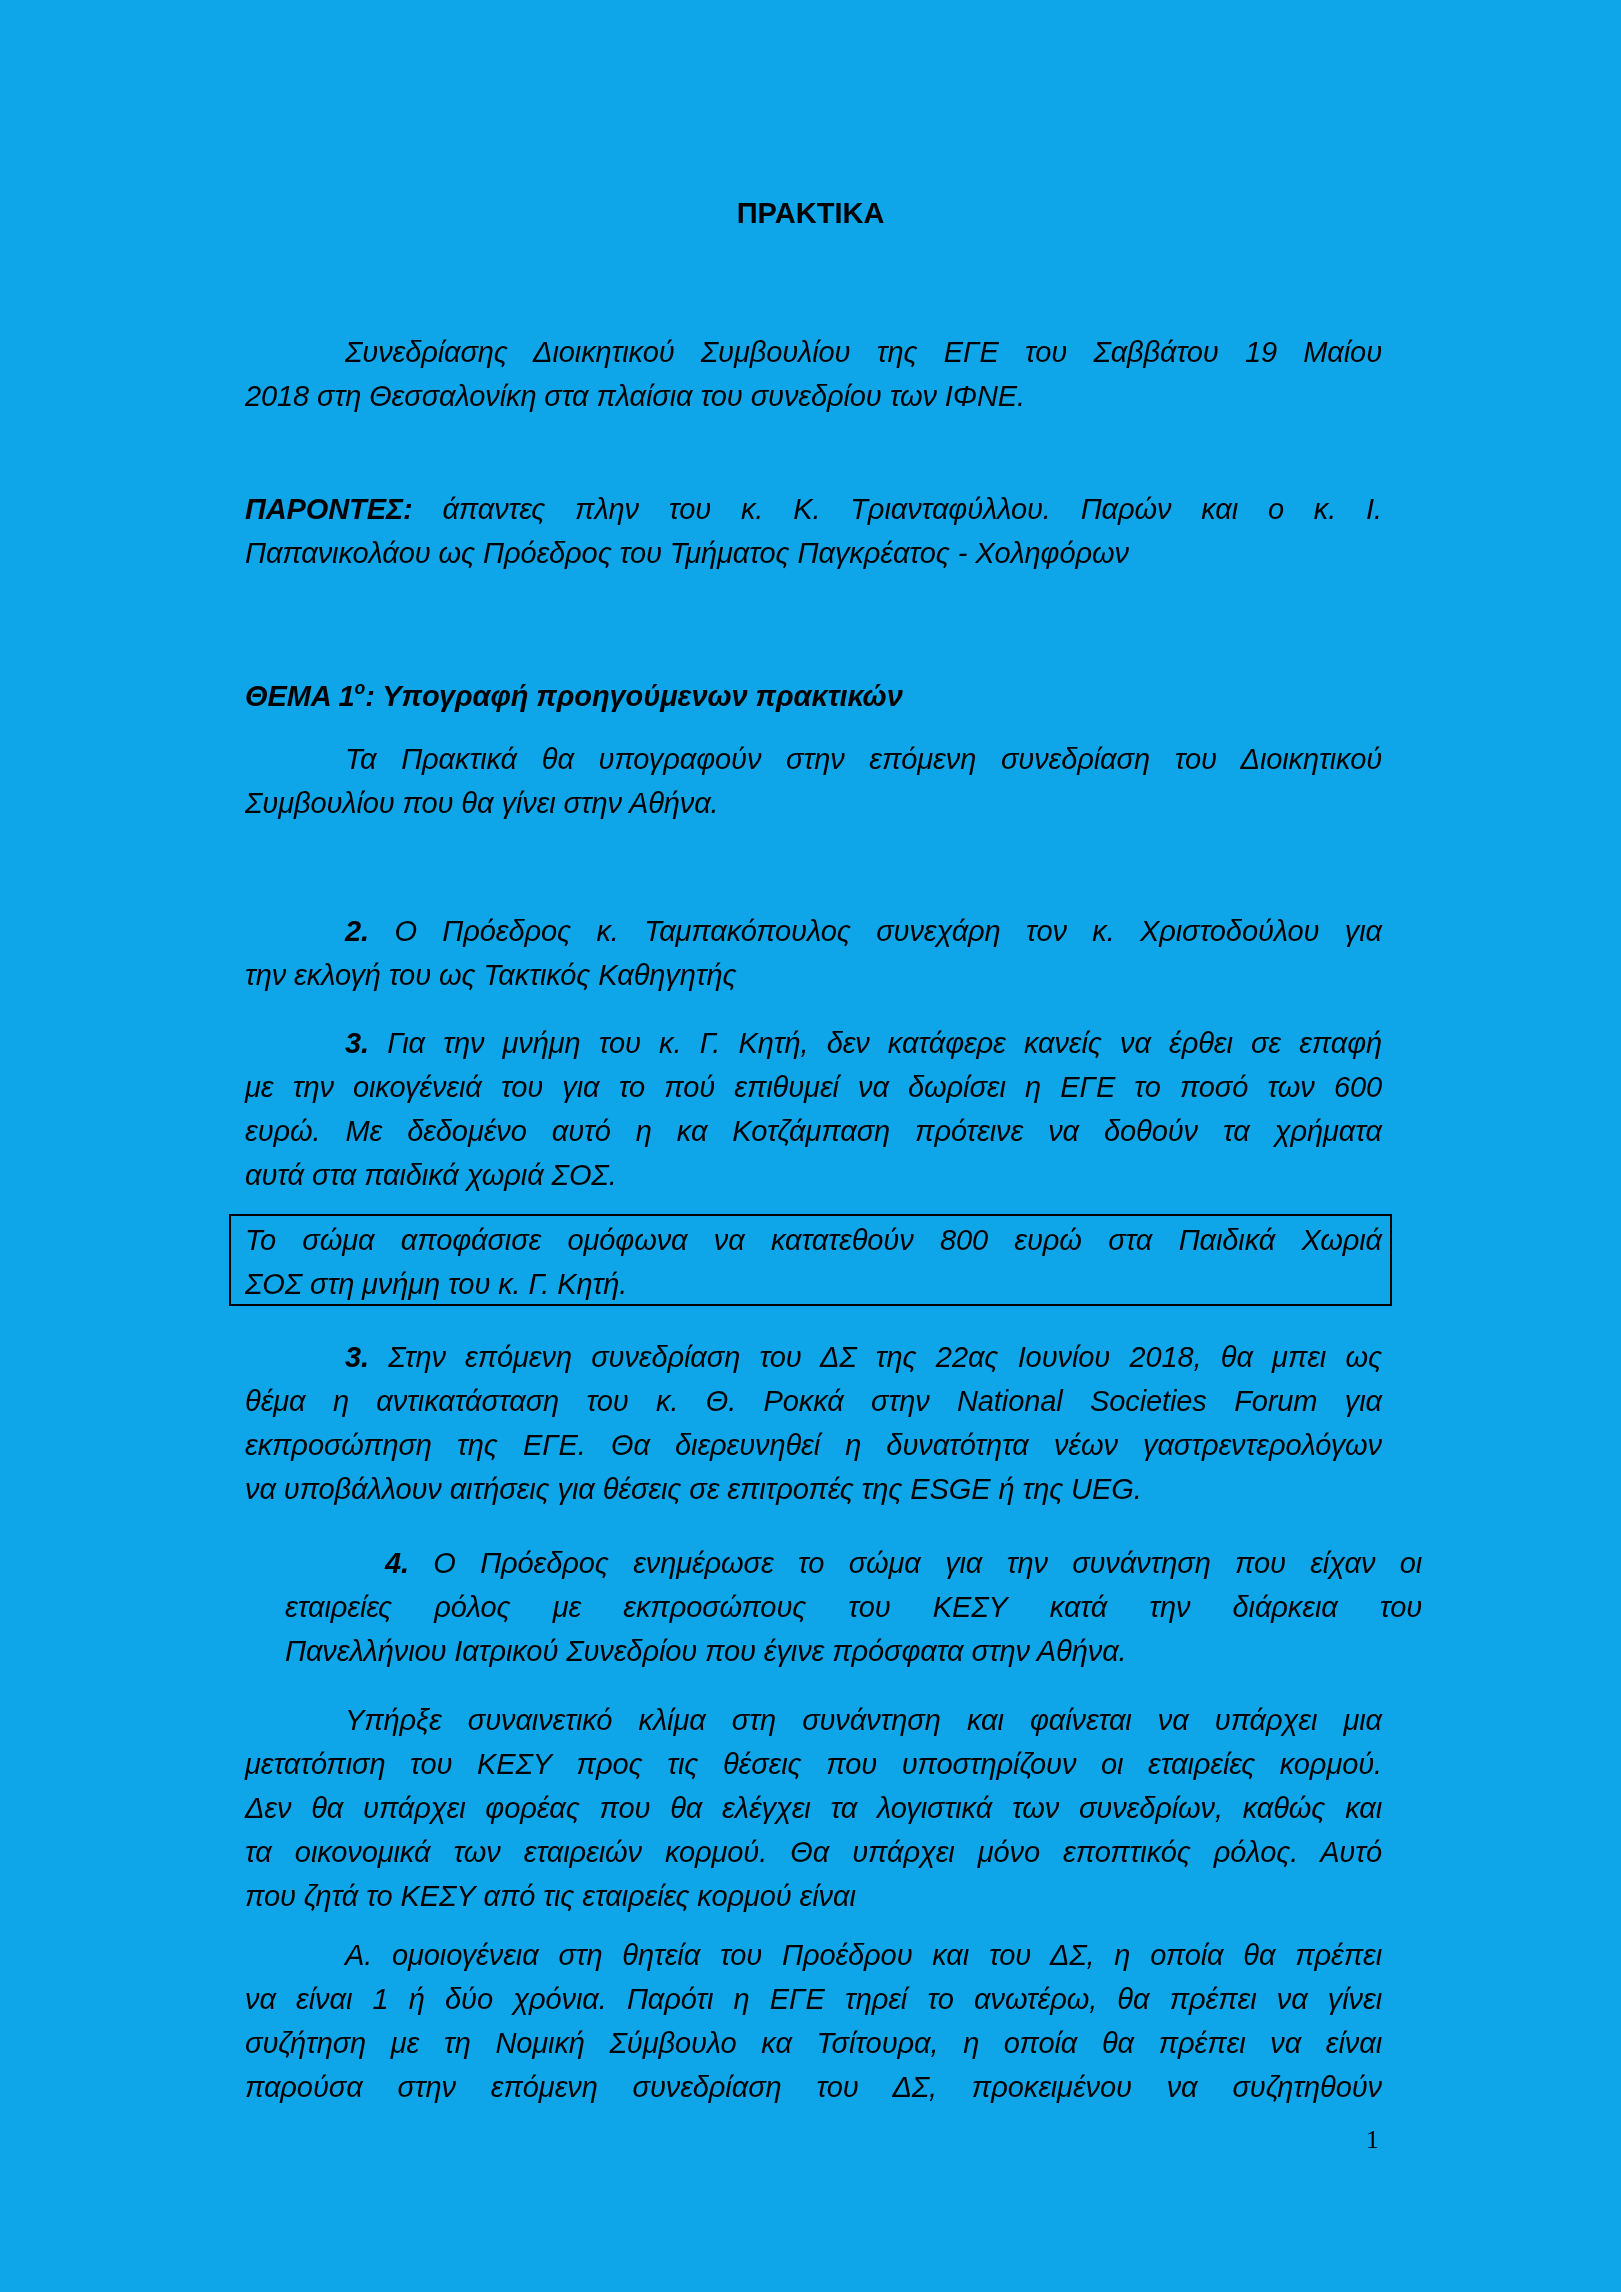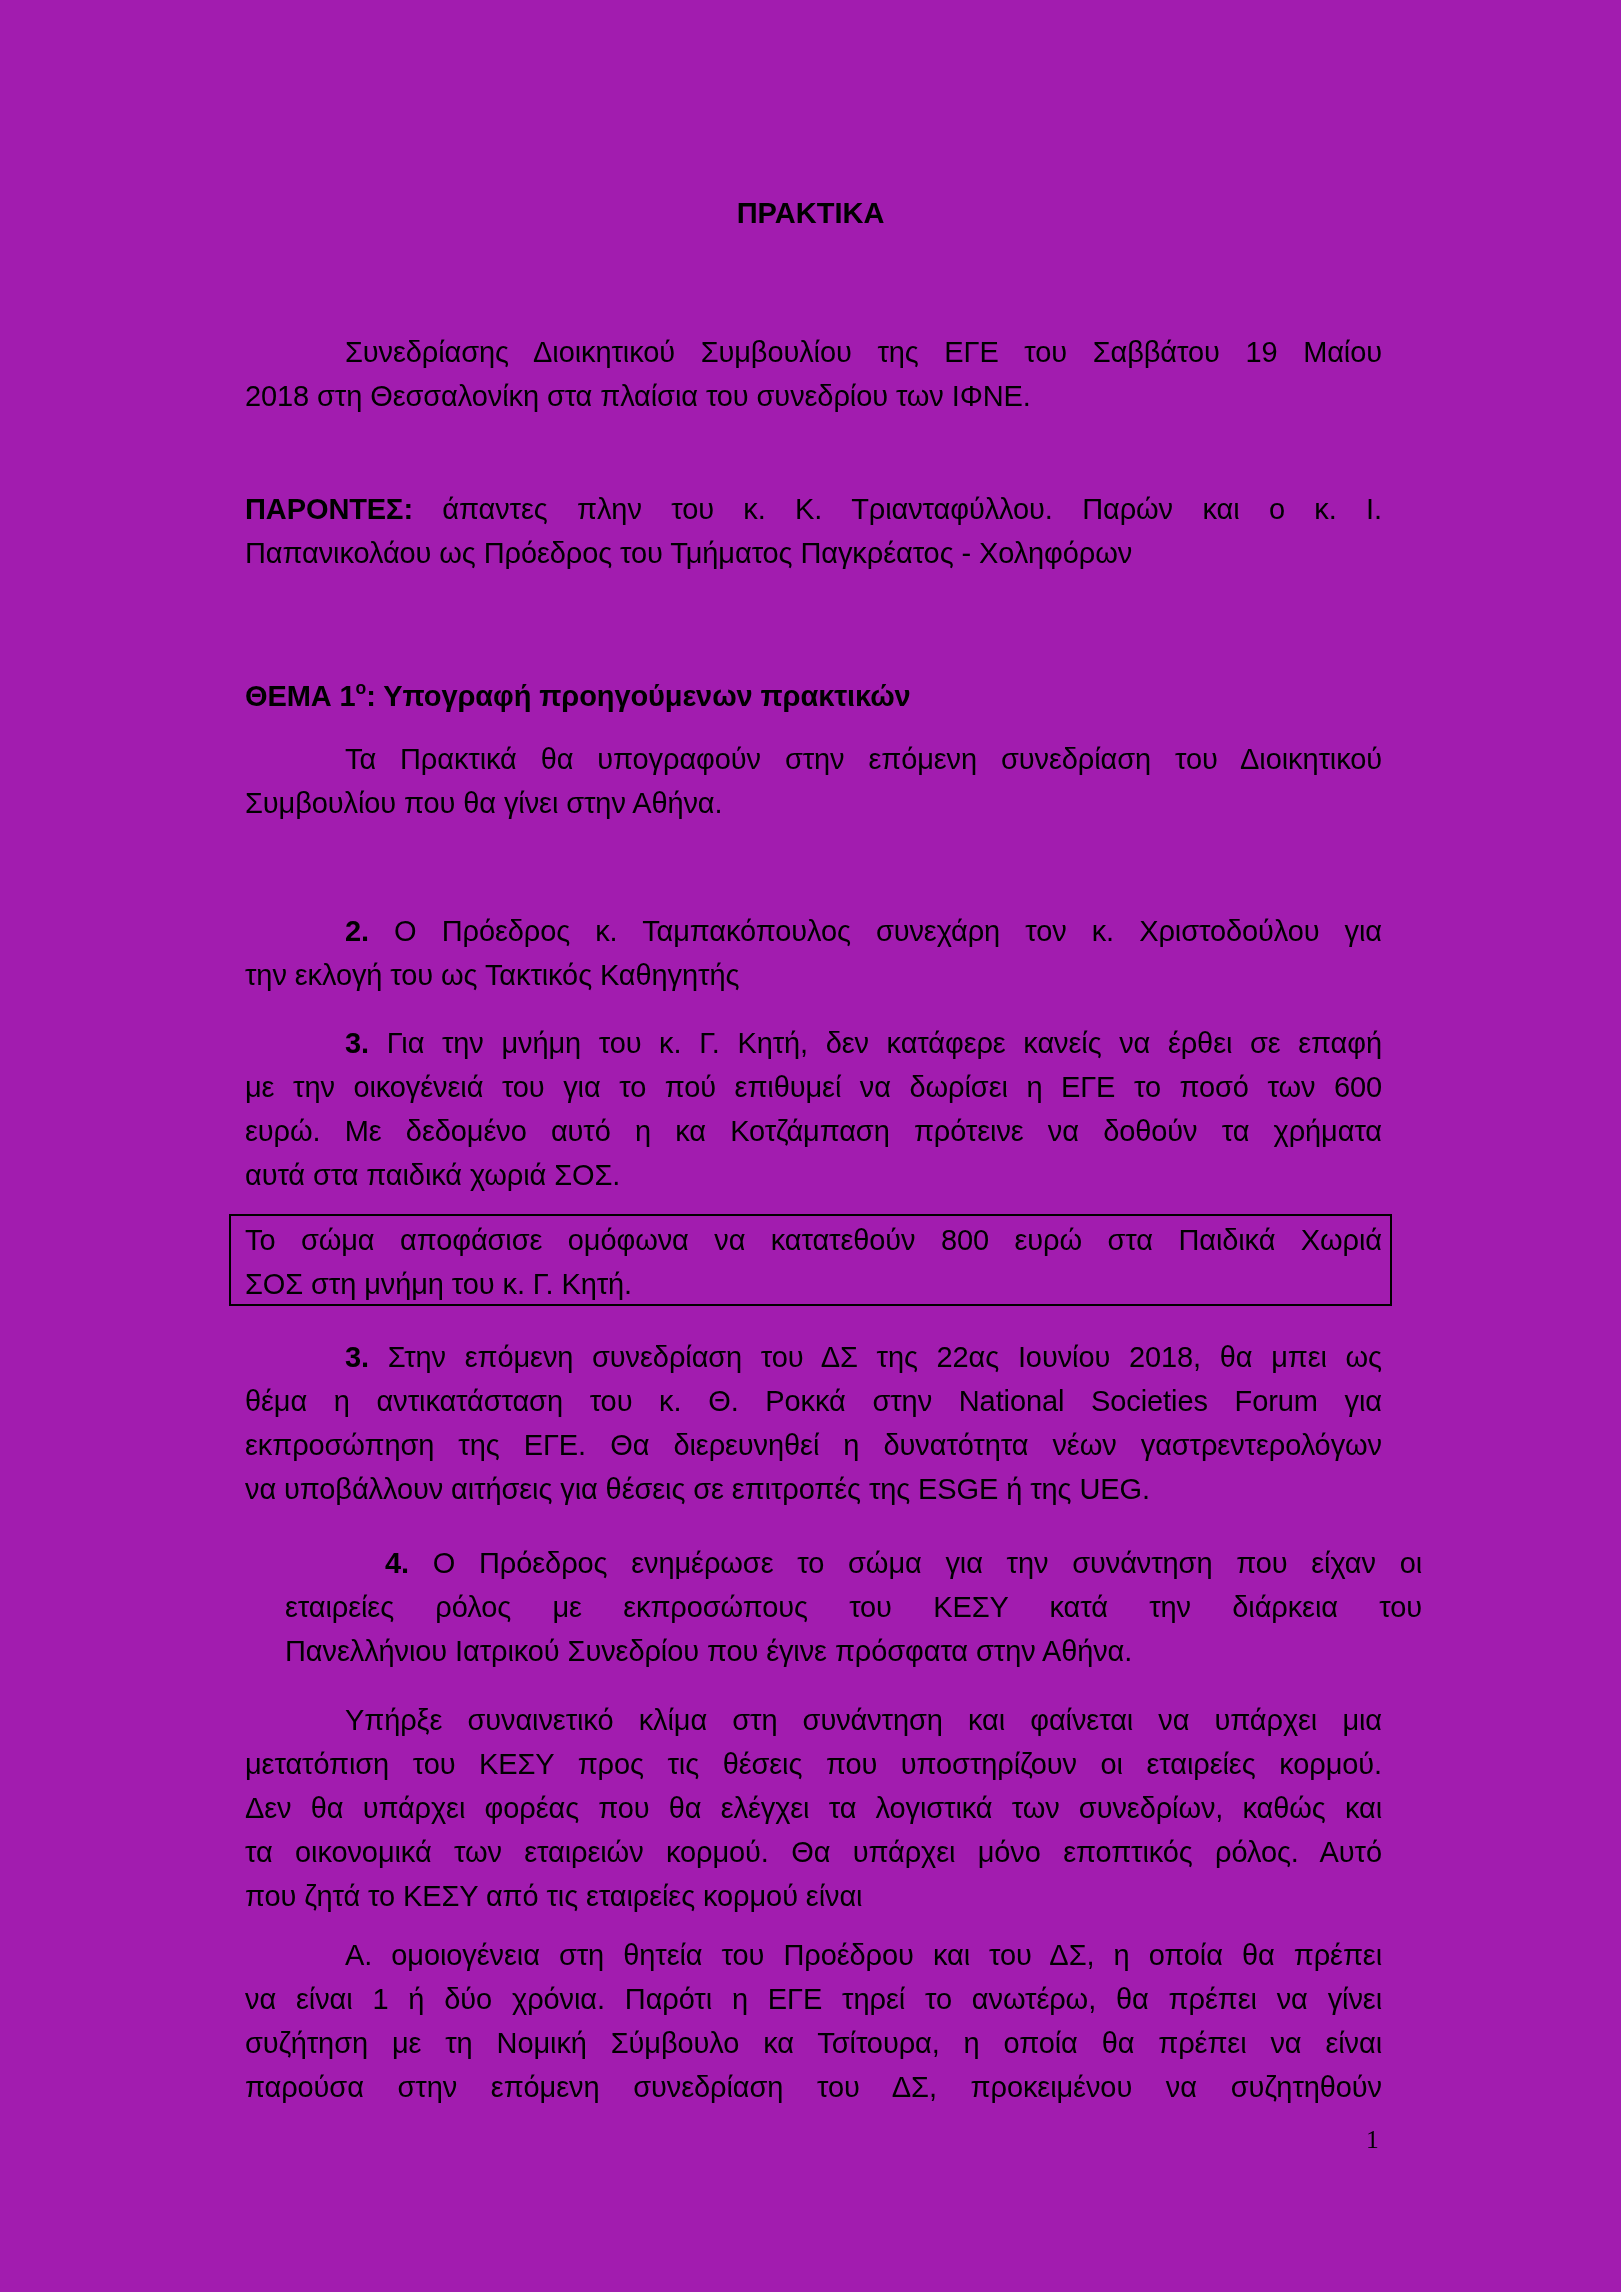--- a/index.html
+++ b/index.html
@@ -1,21 +1,21 @@
 <!DOCTYPE html>
 <html><head>
 <meta charset="utf-8">
 <style>
   html, body { margin: 0; padding: 0; background: #ffffff; }
   body { width: 1621px; height: 2293px; position: relative; overflow: hidden;
          font-family: "Liberation Sans", sans-serif; color: #000; }
-  .page { position: absolute; left: 0; top: 0; width: 1621px; height: 2293px; background: #a21caf; }
+  .page { position: absolute; left: 0; top: 0; width: 1621px; height: 2293px; background: #0ea5e9; }
   .blk { position: absolute; left: 245px; width: 1137px; font-size: 29px; line-height: 44px;
          text-align: justify; letter-spacing: -0.1px; }
-  .blk .ln { display: block; white-space: nowrap; text-align-last: justify; }
+  .blk .ln { display: block; white-space: nowrap; text-align-last: justify; font-style: italic; }
   .blk .ln.last { text-align-last: left; }
   .indent { padding-left: 100px; }
   .title { position: absolute; left: 0; width: 1621px; top: 194px; text-align: center;
            font-weight: bold; font-size: 29px; line-height: 39px; }
   .b { font-weight: bold; }
   sup { font-size: 17.6px; line-height: 0; vertical-align: 11.8px; }
   .boxed { position: absolute; left: 229px; top: 1214px; width: 1159px; height: 88px;
            border: 2.5px solid #000; }
   .pagenum { position: absolute; left: 1366px; top: 2125px; font-family: "Liberation Serif", serif;
              font-size: 25.5px; }

